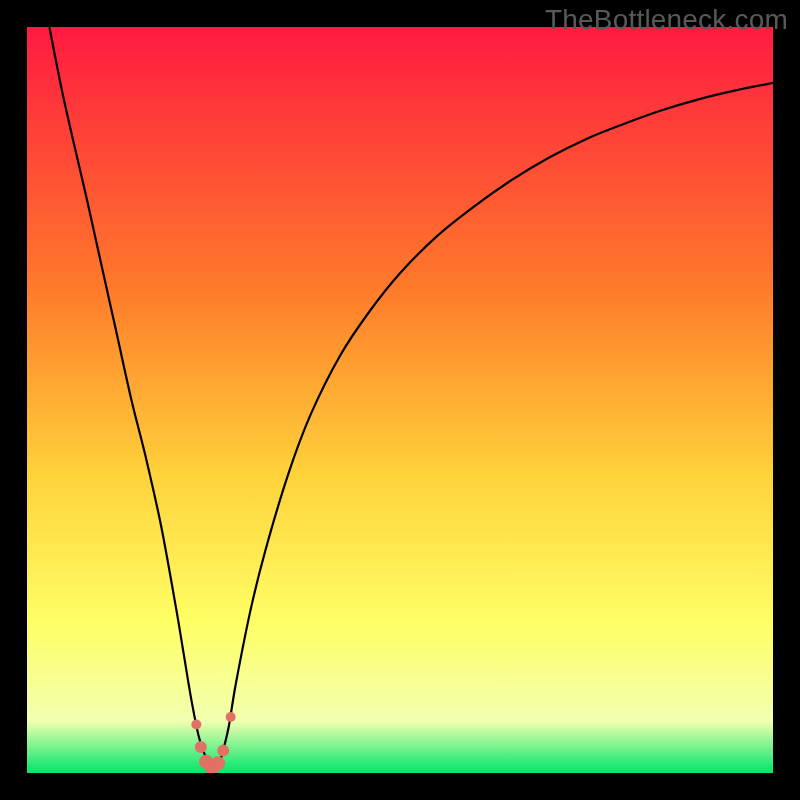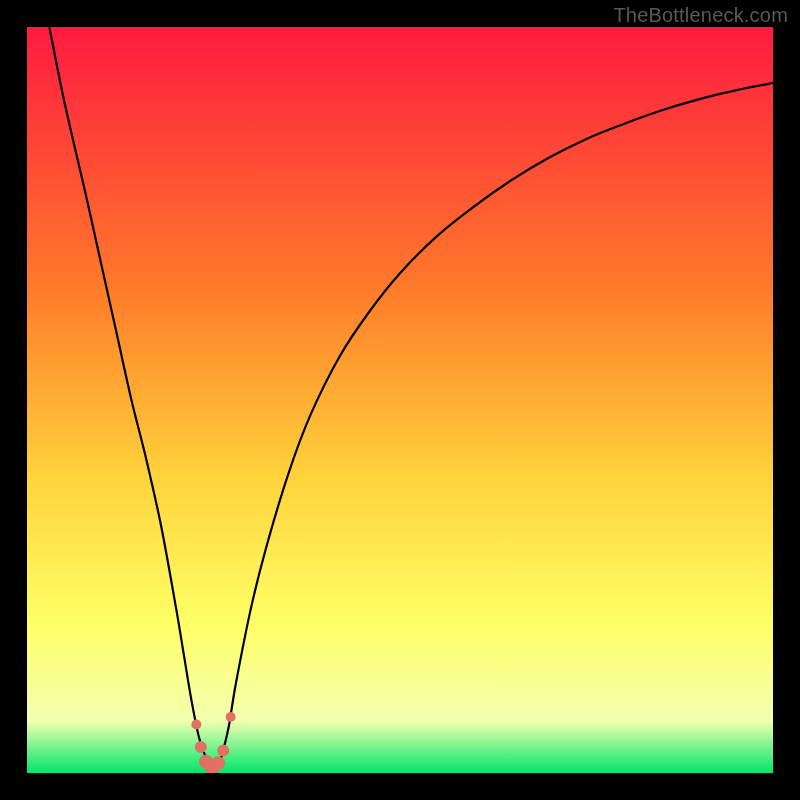--- a/index.html
+++ b/index.html
@@ -25,21 +25,21 @@
     top: 27px;
     width: 746px;
     height: 746px;
     overflow: hidden;
   }
   .watermark {
     position: absolute;
     top: 4px;
     right: 12px;
     color: #595959;
-    font-size: 20px;
+    font-size: 28px;
     font-weight: 400;
     letter-spacing: 0.2px;
     white-space: nowrap;
   }
   svg { display: block; }
 </style>
 </head>
 <body>
 
 <div class="frame">

